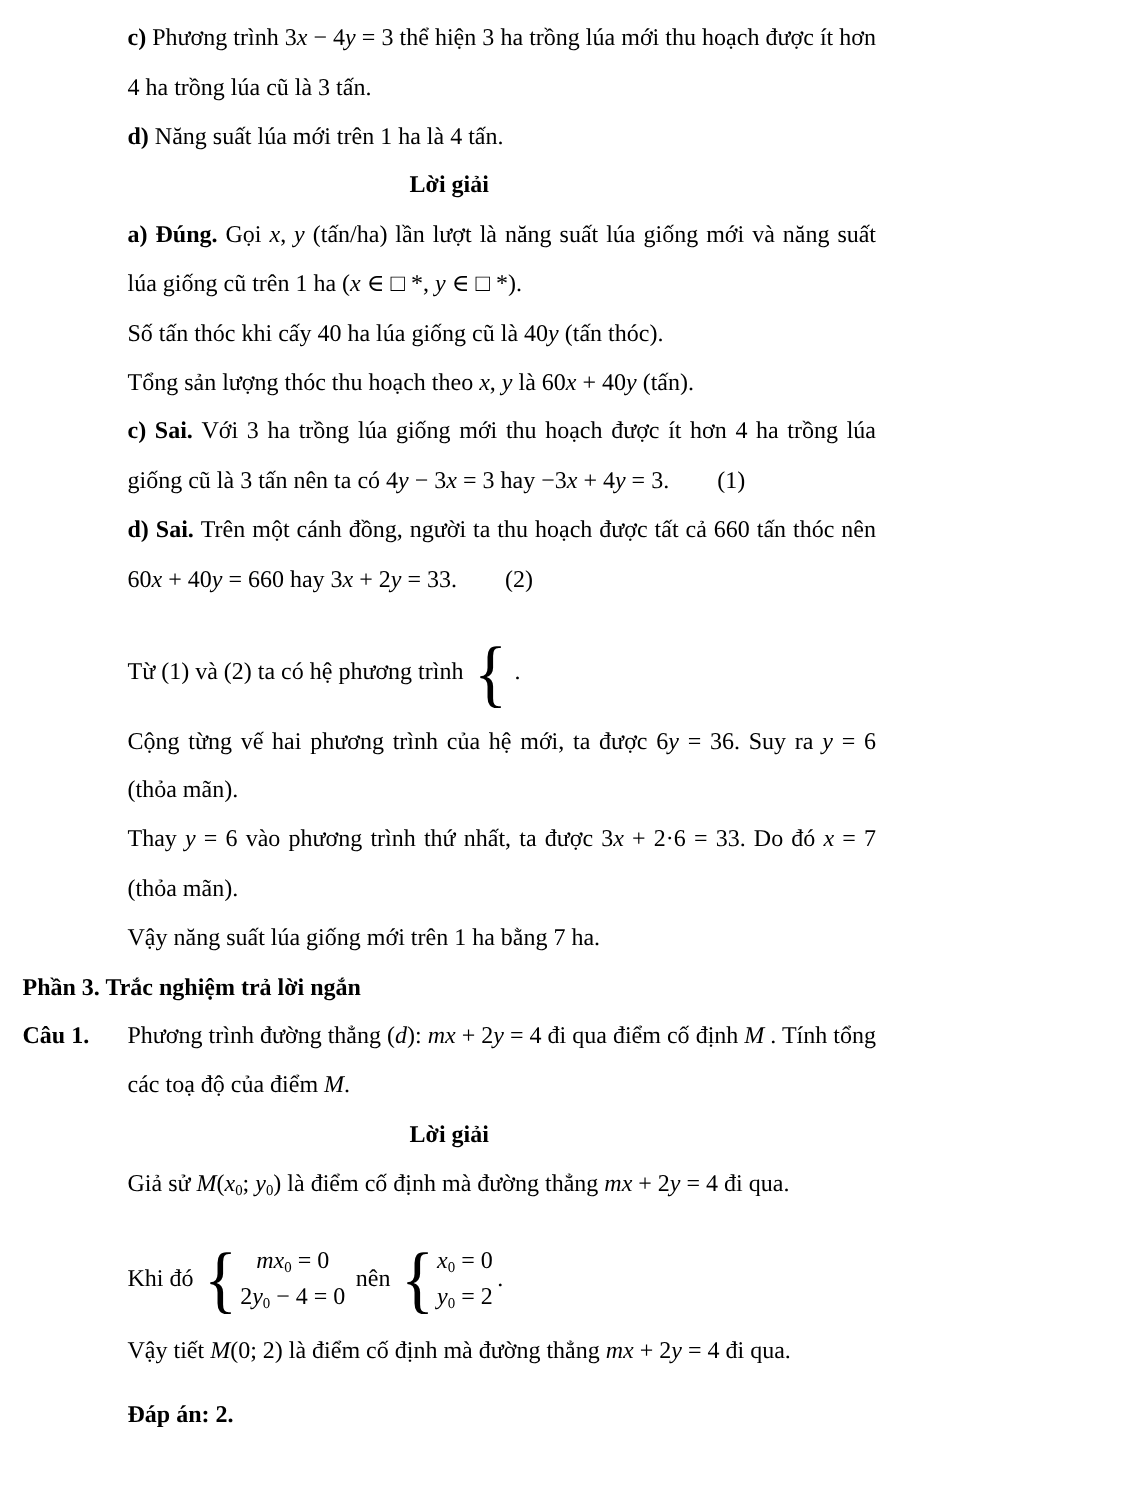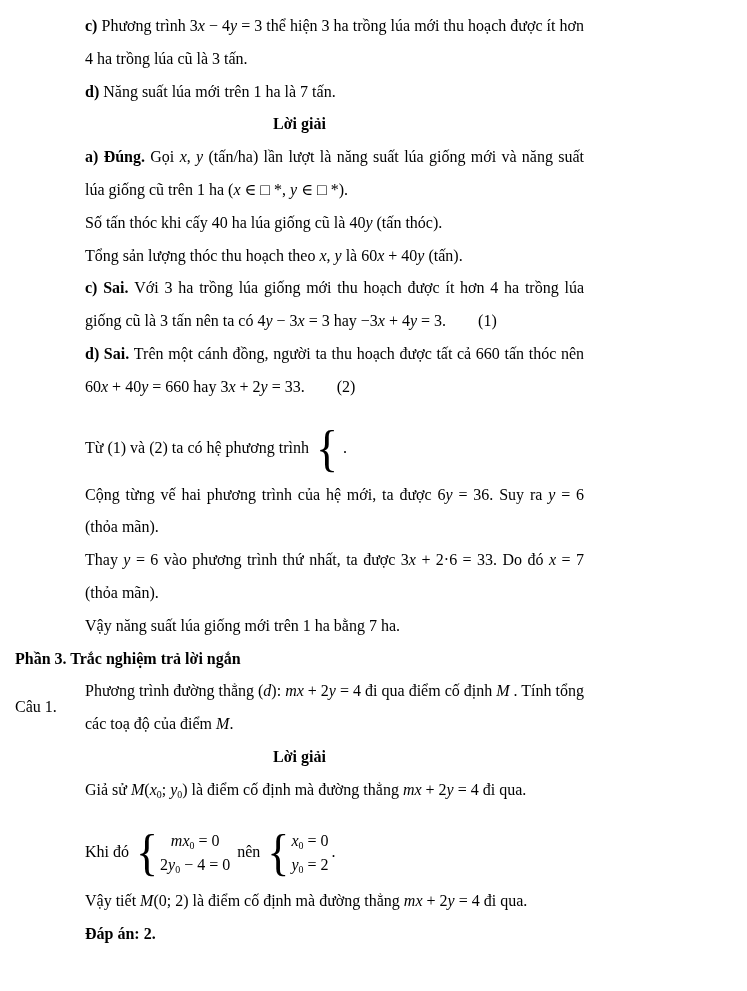--- a/index.html
+++ b/index.html
@@ -15,23 +15,23 @@
     font-size: 16px;
     line-height: 2.05;
     overflow: hidden;
   }
   .blk { margin: 0; }
   .body { margin-left: 70px; text-align: justify; }
   .center { text-align: center; }
   .hleft { font-weight: bold; }
   .note { font-style: italic; white-space: nowrap; }
   .question { margin-left: 70px; text-align: justify; position: relative; }
-  .qlabel { position: absolute; left: -70px; top: 16px; font-weight: normal; white-space: nowrap; }
+  .qlabel { position: absolute; left: -70px; top: 0; font-weight: bold; white-space: nowrap; }
   .sys-p { margin-top: 22px; margin-bottom: 7px; }
-  .answer { }
+  .answer { margin-top: 10px; }
   .seg-b { font-weight: bold; }
   .seg-i { font-style: italic; }
   i { font-style: italic; }
   sub { font-size: 0.62em; line-height: 0; vertical-align: -0.3em; }
   .sys {
     display: inline-flex;
     align-items: center;
     vertical-align: middle;
     margin: 0 3px;
     line-height: 1.55;
@@ -45,21 +45,21 @@
   }
   .rows { display: inline-block; text-align: left; }
   .rows.center { text-align: center; }
   .row { display: block; }
 </style>
 </head>
 <body>
 
 <div class="page" style="background: rgb(255, 255, 255); color: rgb(0, 0, 0);">
     <div class="blk body"><span class="seg-b">c) </span><span>Phương trình </span><span>3<i>x</i> − 4<i>y</i> = 3</span><span> thể hiện 3 ha trồng lúa mới thu hoạch được ít hơn 4 ha trồng lúa cũ là 3 tấn.</span></div>
-    <div class="blk body"><span class="seg-b">d) </span><span>Năng suất lúa mới trên 1 ha là 7 tấn.</span></div>
+    <div class="blk body"><span class="seg-b">d) </span><span>Năng suất lúa mới trên 1 ha là 4 tấn.</span></div>
     <div class="blk center"><span class="seg-b">Lời giải</span></div>
     <div class="blk body"><span class="seg-b">a) Đúng. </span><span>Gọi </span><span><i>x</i>, <i>y</i></span><span> (tấn/ha) lần lượt là năng suất lúa giống mới và năng suất lúa giống cũ trên 1 ha </span><span>(<i>x</i> ∈ □ *, <i>y</i> ∈ □ *)</span><span>.</span></div>
     <div class="blk body"><span>Số tấn thóc khi cấy 40 ha lúa giống cũ là </span><span>40<i>y</i></span><span> (tấn thóc).</span></div>
     <div class="blk body"><span>Tổng sản lượng thóc thu hoạch theo </span><span><i>x</i>, <i>y</i></span><span> là </span><span>60<i>x</i> + 40<i>y</i></span><span> (tấn).</span></div>
     <div class="blk body"><span class="seg-b">c) Sai. </span><span>Với 3 ha trồng lúa giống mới thu hoạch được ít hơn 4 ha trồng lúa giống cũ là 3 tấn nên ta có </span><span>4<i>y</i> − 3<i>x</i> = 3</span><span> hay </span><span>−3<i>x</i> + 4<i>y</i> = 3</span><span>.  (1)</span></div>
     <div class="blk body"><span class="seg-b">d) Sai. </span><span>Trên một cánh đồng, người ta thu hoạch được tất cả 660 tấn thóc nên </span><span>60<i>x</i> + 40<i>y</i> = 660</span><span> hay </span><span>3<i>x</i> + 2<i>y</i> = 33</span><span>.  (2)</span></div>
     <div class="blk body sys-p"><span>Từ (1) và (2) ta có hệ phương trình </span><span class="sys">
         <span class="brace">{</span>
       </span><span>.</span></div>
     <div class="blk body"><span>Cộng từng vế hai phương trình của hệ mới, ta được </span><span>6<i>y</i> = 36.</span><span> Suy ra </span><span><i>y</i> = 6</span><span> (thỏa mãn).</span></div>

